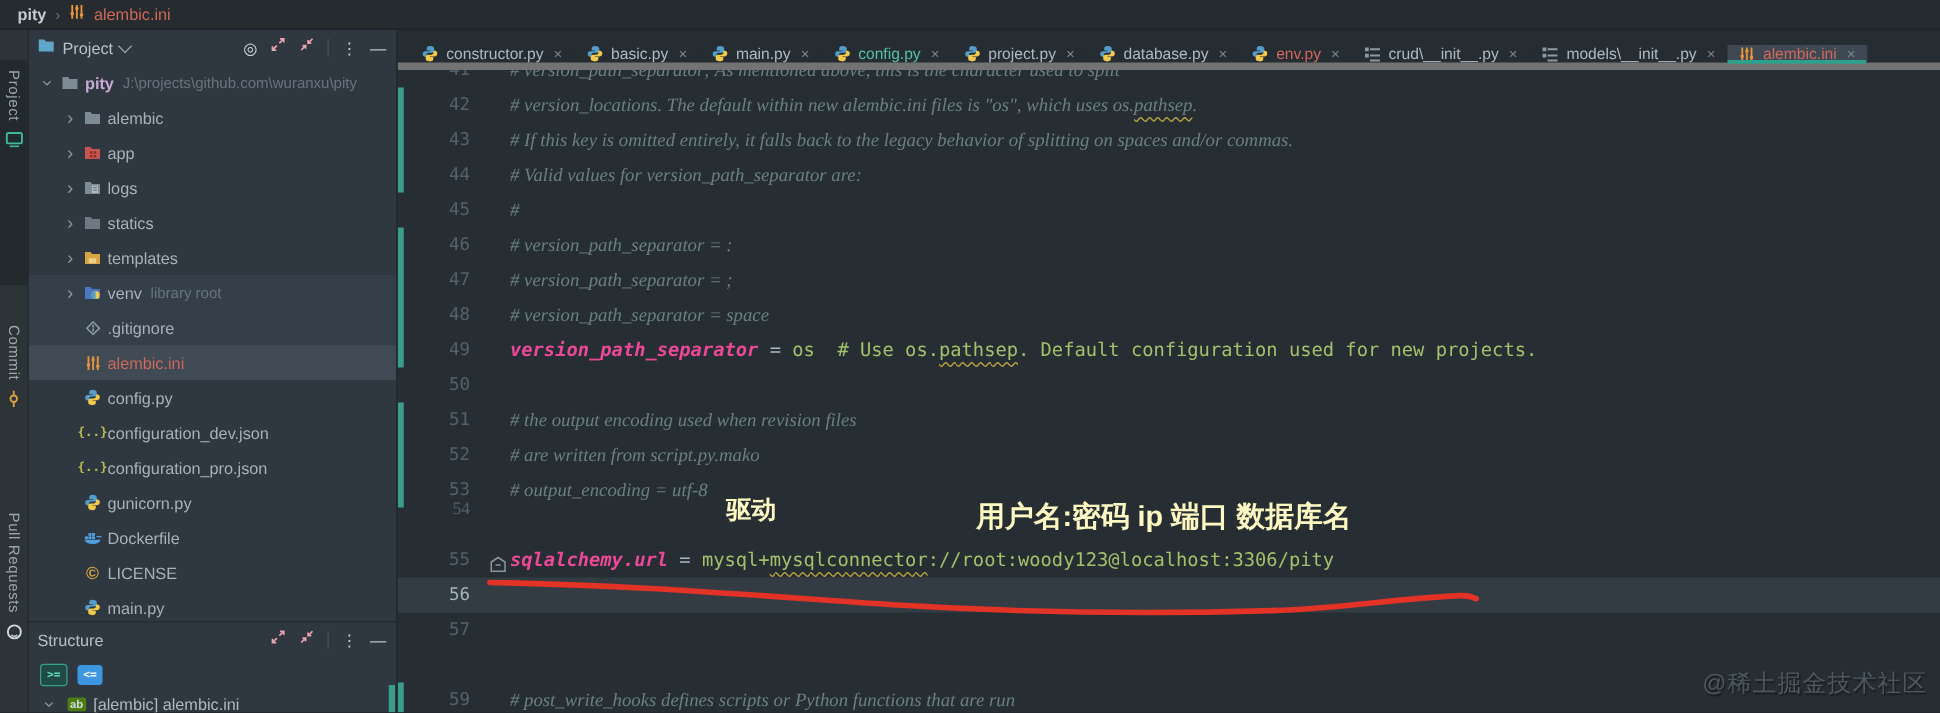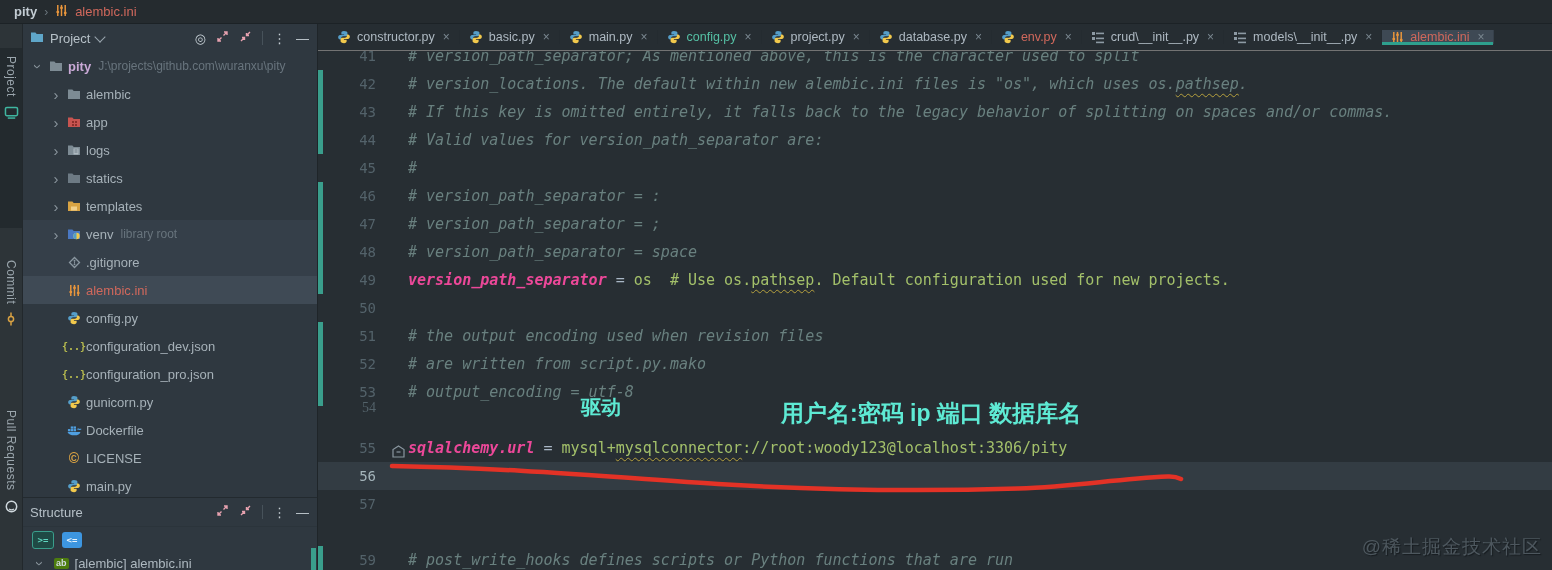--- a/index.html
+++ b/index.html
@@ -42,45 +42,45 @@
   .st-toolbar{height:26px;display:flex;align-items:center;gap:8px;padding-left:10px;border-top:1px solid #27303680;}
   .st-btn{width:20px;height:16px;border-radius:3px;display:flex;align-items:center;justify-content:center;
           font-family:"DejaVu Sans Mono",monospace;font-size:9px;font-weight:bold;cursor:pointer;}
   .st-btn.first{background:#1f4a45;border:1px solid #3a9e8c;color:#5fd6c0;}
   .st-btn.second{background:#3d96e0;color:#eaf4fb;}
   .st-row{height:21px;display:flex;align-items:center;font-size:13px;color:#aeb9c0;padding-left:10px;gap:6px;}
   .ab-badge{background:#4d7c0f;color:#d3dce2;font-size:9px;font-weight:bold;border-radius:2px;padding:1px 2px;line-height:1;}
   .st-scroll{position:absolute;right:1px;bottom:0;width:5px;height:22px;background:#3a9e8c;}
   
   #editor{position:absolute;left:318px;top:24px;width:1234px;height:546px;background:#272e33;overflow:hidden;}
-  #tabbar{position:absolute;left:0;top:0;right:0;height:26px;background:#262d32;border-bottom:1px solid #737373;
-          display:flex;align-items:center;padding-left:10px;z-index:3;}
+  #tabbar{position:absolute;left:0;top:0;right:0;height:26px;background:#262d32;border-bottom:6px solid #737373;
+          display:flex;align-items:flex-end;padding-left:10px;z-index:3;}
   .tab{display:flex;align-items:center;gap:6px;padding:0 9px;font-size:12.5px;color:#aeb9c2;cursor:pointer;
        border-right:1px solid #20272c40;position:relative;flex:none;}
   .tab.active{background:#3e4954;}
   .tab.active::after{content:"";position:absolute;left:0;right:0;bottom:-1px;height:3px;background:#2ea08e;}
   .tab .tclose{color:#7b8891;font-size:12px;margin-left:2px;}
   .tl-teal{color:#55c0a4;}
   .tl-red{color:#d0685c;}
   #code{position:absolute;left:0;top:0;right:0;bottom:0;font-family:"DejaVu Sans Mono","Liberation Mono",monospace;font-size:15px;}
   .code-line{position:absolute;left:0;right:0;height:28px;line-height:28px;white-space:pre;}
   .code-line.current{background:#333c43;}
   .lnum{position:absolute;left:18px;width:40px;text-align:right;color:#53626a;font-size:14px;}
   .code-line.current .lnum{color:#a4b4ba;}
   .ltext{position:absolute;left:90px;}
-  .seg-comment{color:#69807f;font-style:italic;}
+  .seg-comment{color:#69807f;font-style:italic;font-family:Liberation Serif, serif;}
   .seg-key{color:#ec4899;font-style:italic;font-weight:bold;}
   .seg-op{color:#a9b7c6;}
   .seg-value{color:#a3c06a;}
   .seg-section{color:#b48ec4;font-style:italic;}
   .sq{text-decoration:underline;text-decoration-style:wavy;text-decoration-color:#b5a03e;text-decoration-thickness:1px;text-underline-offset:4px;}
   .vcs-mark{position:absolute;left:0;width:5px;background:#3a9e8c;}
   .gutter-icon{position:absolute;left:74px;top:5px;}
   
-  .red-note{position:absolute;color:#5eead4;font-weight:bold;z-index:2;}
+  .red-note{position:absolute;color:#fef9c3;font-weight:bold;z-index:2;}
   #note-driver{left:263px;top:370px;font-size:20px;}
   #note-creds{left:463px;top:374px;font-size:23px;}
   #scribble{position:absolute;left:0;top:430px;z-index:2;pointer-events:none;}
   
   #watermark{position:absolute;right:10px;bottom:10px;font-size:19px;color:#4d575e;z-index:5;
              text-shadow:1px 1px 1px #171c20;letter-spacing:1px;}
 </style>
 </head>
 <body>
 

